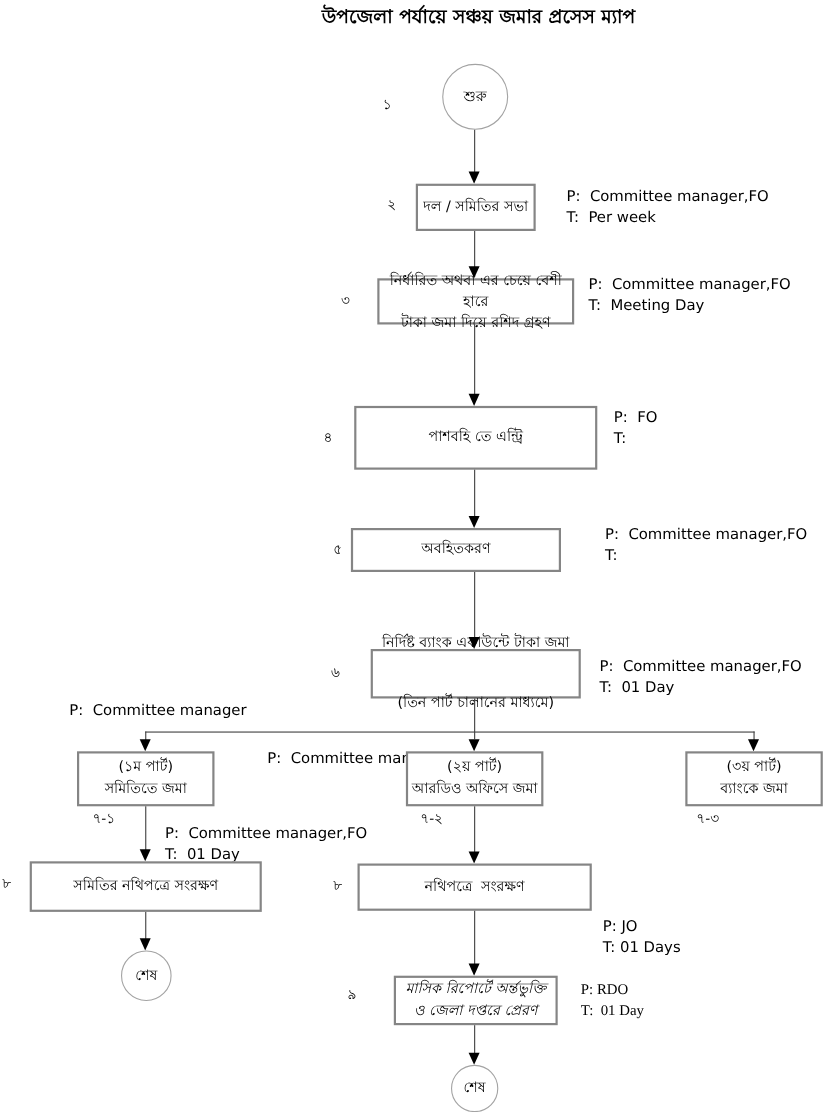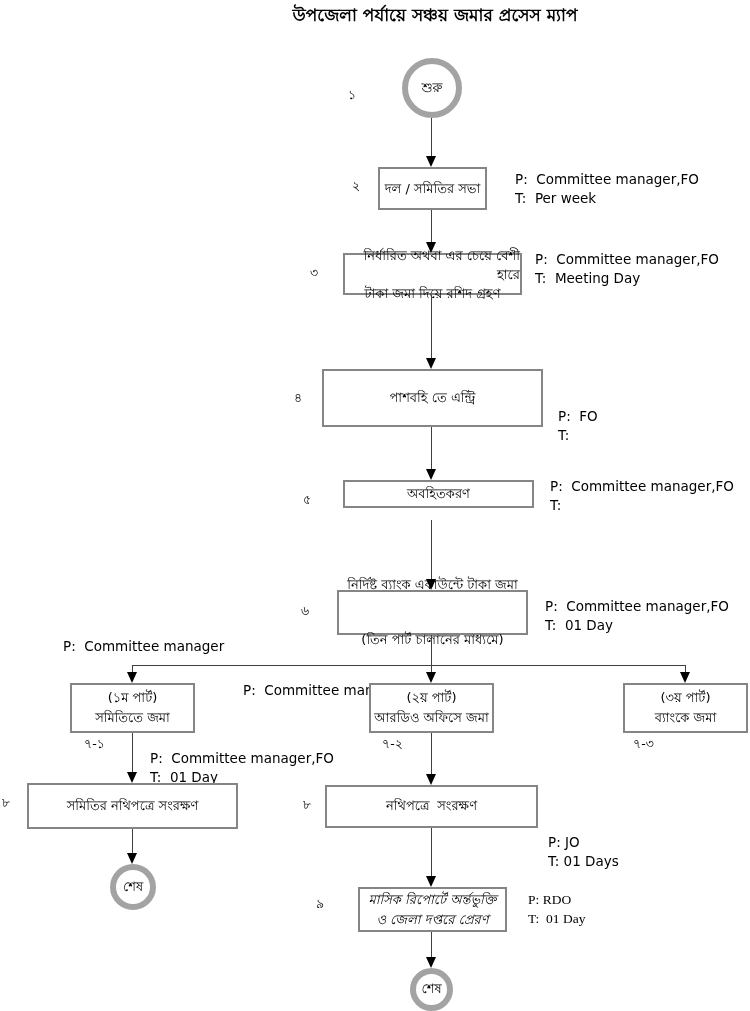--- a/index.html
+++ b/index.html
@@ -17,21 +17,21 @@
   }
   .box{
     position:absolute;
     border:2px solid #858585;
     background:#fff;
     display:flex;flex-direction:column;justify-content:center;align-items:center;
     text-align:center;font-size:13px;line-height:20px;color:#000;
     box-sizing:border-box;
   }
   .circle{
-    position:absolute;border:6px solid #a3a3a3;border-radius:50%;
+    position:absolute;border:1px solid #a3a3a3;border-radius:50%;
     background:#fff;display:flex;align-items:center;justify-content:center;
     font-size:13px;color:#000;box-sizing:border-box;
   }
   .num{position:absolute;font-size:12.5px;color:#000;}
   .ann{position:absolute;font-size:13.5px;color:#000;}
   .ann div{white-space:pre;line-height:19px;}
   .vline{position:absolute;width:1px;background:#3f3f3f;}
   .hline{position:absolute;height:1px;background:#3f3f3f;}
   .arrowhead{
     position:absolute;width:0;height:0;
@@ -59,46 +59,46 @@
   </div>
   <div class="num" style="left:352px;top:177px;">২</div>
   <div class="ann" style="left:515px;top:170px;">
     <div>P:  Committee manager,FO</div>
     <div>T:  Per week</div>
   </div>
 
   <div class="vline" style="left:431px;top:210px;height:33px;"></div>
   <div class="arrowhead" style="left:426px;top:242px;"></div>
 
-  <div class="box" style="left:343px;top:253px;width:179px;height:42px;line-height:19px;text-align:right;">
+  <div class="box" style="left:343px;top:253px;width:179px;height:42px;line-height:19px;">
     <span>নির্ধারিত অথবা এর চেয়ে বেশী হারে</span>
     <span>টাকা জমা দিয়ে রশিদ গ্রহণ</span>
   </div>
   <div class="num" style="left:310px;top:264px;">৩</div>
   <div class="ann" style="left:535px;top:250px;">
     <div>P:  Committee manager,FO</div>
     <div>T:  Meeting Day</div>
   </div>
 
   <div class="vline" style="left:431px;top:295px;height:64px;"></div>
   <div class="arrowhead" style="left:426px;top:358px;"></div>
 
   <div class="box" style="left:322px;top:369px;width:221px;height:58px;">
     <span>পাশবহি তে এন্ট্রি</span>
   </div>
   <div class="num" style="left:294px;top:389px;">৪</div>
-  <div class="ann" style="left:558px;top:371px;margin-top:36px;">
+  <div class="ann" style="left:558px;top:371px;">
     <div>P:  FO</div>
     <div>T:</div>
   </div>
 
   <div class="vline" style="left:431px;top:427px;height:43px;"></div>
   <div class="arrowhead" style="left:426px;top:469px;"></div>
 
-  <div class="box" style="left:343px;top:480px;width:191px;height:28px;">
+  <div class="box" style="left:319px;top:480px;width:191px;height:40px;">
     <span>অবহিতকরণ</span>
   </div>
   <div class="num" style="left:303px;top:491px;">৫</div>
   <div class="ann" style="left:550px;top:477px;">
     <div>P:  Committee manager,FO</div>
     <div>T:</div>
   </div>
 
   <div class="vline" style="left:431px;top:520px;height:60px;"></div>
   <div class="arrowhead" style="left:426px;top:579px;"></div>

